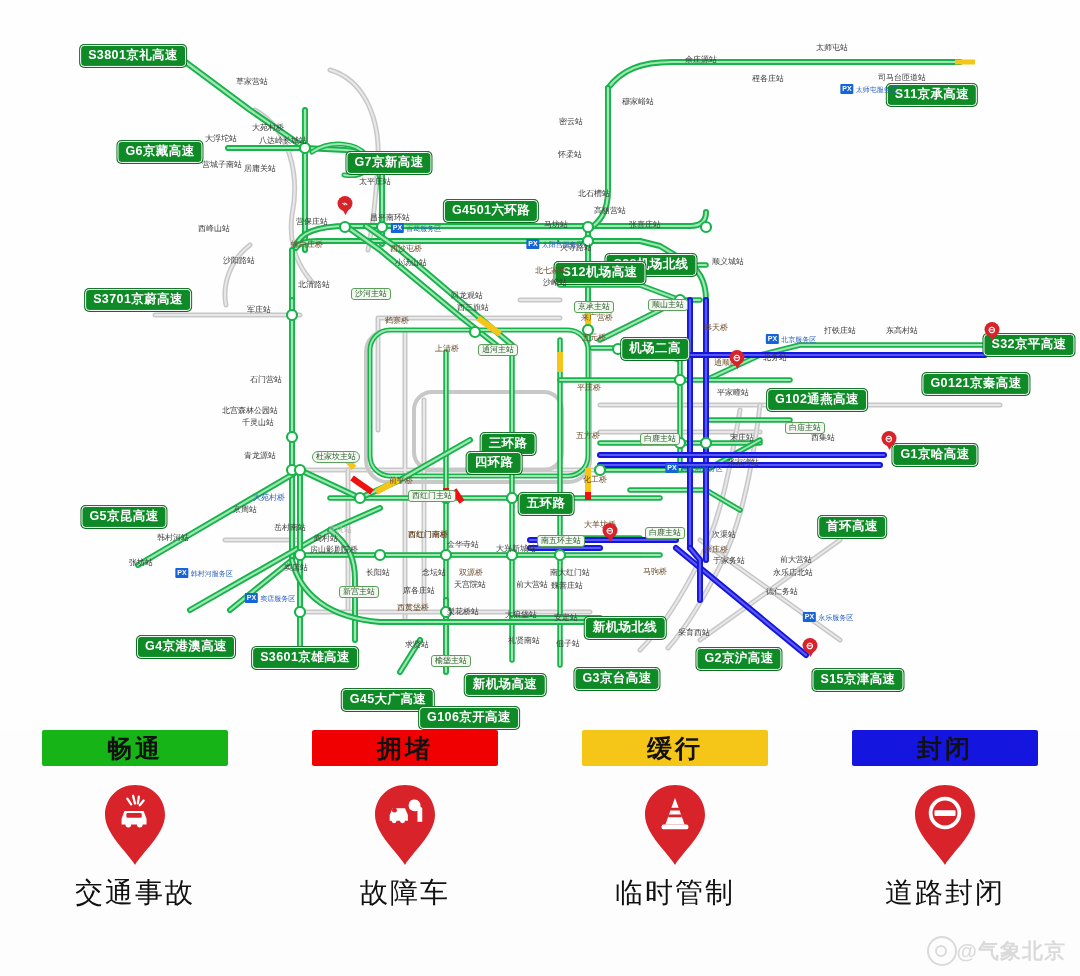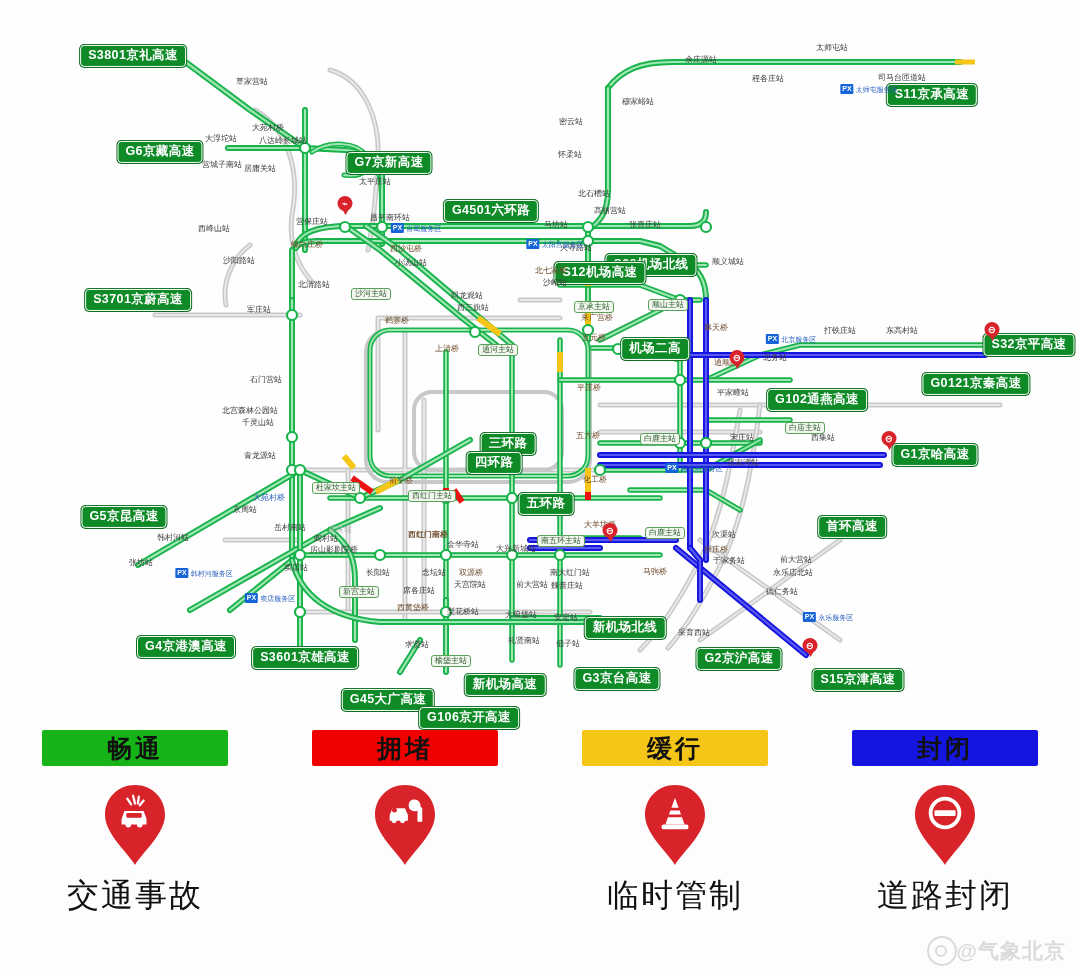--- a/index.html
+++ b/index.html
@@ -43,21 +43,21 @@
     font-size:10px;font-weight:bold;line-height:1;}
   .pin .tail{width:0;height:0;margin:-3px auto 0 auto;border-left:4px solid transparent;
     border-right:4px solid transparent;border-top:7px solid #d8232a;}
 
   
   #legend{position:absolute;left:0;top:730;width:1080px;height:246px;}
   .legcol{position:absolute;width:270px;text-align:center;}
   .legbar{height:36px;line-height:36px;margin:0 auto;width:186px;border-radius:2px;
     font-size:25px;font-weight:bold;color:#111;letter-spacing:3px;}
   .icon{margin:16px auto 0 auto;width:72px;height:86px;position:relative;}
-  .legtext{margin-top:6px;font-size:32px;color:#111;letter-spacing:2px;font-weight:normal;}
+  .legtext{margin-top:6px;font-size:28px;color:#111;letter-spacing:2px;font-weight:normal;}
 
   
   #wm{position:absolute;right:14px;bottom:10px;display:flex;align-items:center;
       opacity:.35;color:#9a9a9a;font-size:21px;font-weight:bold;letter-spacing:1px;}
   #wm .weibo{width:26px;height:26px;border:2.5px solid #9a9a9a;border-radius:50%;
       position:relative;display:inline-block;}
   #wm .weibo::after{content:"";position:absolute;left:6px;top:7px;width:8px;height:8px;
       border:2.5px solid #9a9a9a;border-radius:50%;}
 </style>
 </head>
@@ -327,21 +327,21 @@
         <div class="hwy" style="left: 858px; top: 680px;">S15京津高速</div>
       </div>
 
     <div id="gate-layer">
         <div class="gate" style="left: 371px; top: 281px; margin-top: 13px;">沙河主站</div>
         <div class="gate" style="left: 498px; top: 350px;">通河主站</div>
         <div class="gate" style="left: 546px; top: 307px; margin-left: 48px;">京承主站</div>
         <div class="gate" style="left: 668px; top: 305px;">顺山主站</div>
         <div class="gate" style="left: 660px; top: 439px;">白鹿主站</div>
         <div class="gate" style="left: 805px; top: 428px;">白庙主站</div>
-        <div class="gate" style="left: 336px; top: 488px;">杜家坎主站</div>
+        <div class="gate" style="left: 336px; top: 457px; border-radius: 6px;">杜家坎主站</div>
         <div class="gate" style="left: 432px; top: 496px;">西红门主站</div>
         <div class="gate" style="left: 561px; top: 541px;">南五环主站</div>
         <div class="gate" style="left: 665px; top: 533px;">白鹿主站</div>
         <div class="gate" style="left: 359px; top: 592px;">新宫主站</div>
         <div class="gate" style="left: 451px; top: 661px;">榆垡主站</div>
       </div>
 
     <div id="station-layer">
         <div class="st" style="left: 252px; top: 82px;">草家营站</div>
         <div class="st" style="left: 268px; top: 128px;">大苑村桥</div>
@@ -518,20 +518,21 @@
           <div class="legbar" style="background: rgb(240, 0, 0);">拥堵</div>
           <div class="icon"><svg viewBox="0 0 72 86" width="72" height="86">
               <path d="M36 3 C19 3 6 16 6 33 C6 52 30 72 36 83 C42 72 66 52 66 33 C66 16 53 3 36 3 Z" fill="#d8232a"></path>
             </svg><div style="position:absolute;left:13px;top:8px;width:46px;height:46px;"><svg viewBox="0 0 48 48" width="46" height="46">
                 <g fill="#fff">
                   <path d="M8 26 l3-7 h13 l3 7 v6 h-3 a2.6 2.6 0 0 1-5.2 0 h-3.6 a2.6 2.6 0 0 1-5.2 0 h-2z"></path>
                   <circle cx="13" cy="21" r="2.6" fill="#d8232a"></circle>
                   <path d="M34 10 a6 6 0 1 0 5 9 l-2 2 v12 h5 V19 l-2-2 a6 6 0 0 0-6-7z"></path>
                 </g>
               </svg></div></div>
+          <div class="legtext">故障车</div>
         </div>
         <div class="legcol" style="left: 540px; top: 0px;">
           <div class="legbar" style="background: rgb(245, 197, 24);">缓行</div>
           <div class="icon"><svg viewBox="0 0 72 86" width="72" height="86">
               <path d="M36 3 C19 3 6 16 6 33 C6 52 30 72 36 83 C42 72 66 52 66 33 C66 16 53 3 36 3 Z" fill="#d8232a"></path>
             </svg><div style="position:absolute;left:13px;top:8px;width:46px;height:46px;"><svg viewBox="0 0 48 48" width="46" height="46">
                 <g fill="#fff">
                   <path d="M24 8 L34 36 H14 Z"></path>
                   <rect x="10" y="36" width="28" height="5" rx="2"></rect>
                   <path d="M19 20 h10 M17 27 h14" stroke="#d8232a" stroke-width="3"></path>

